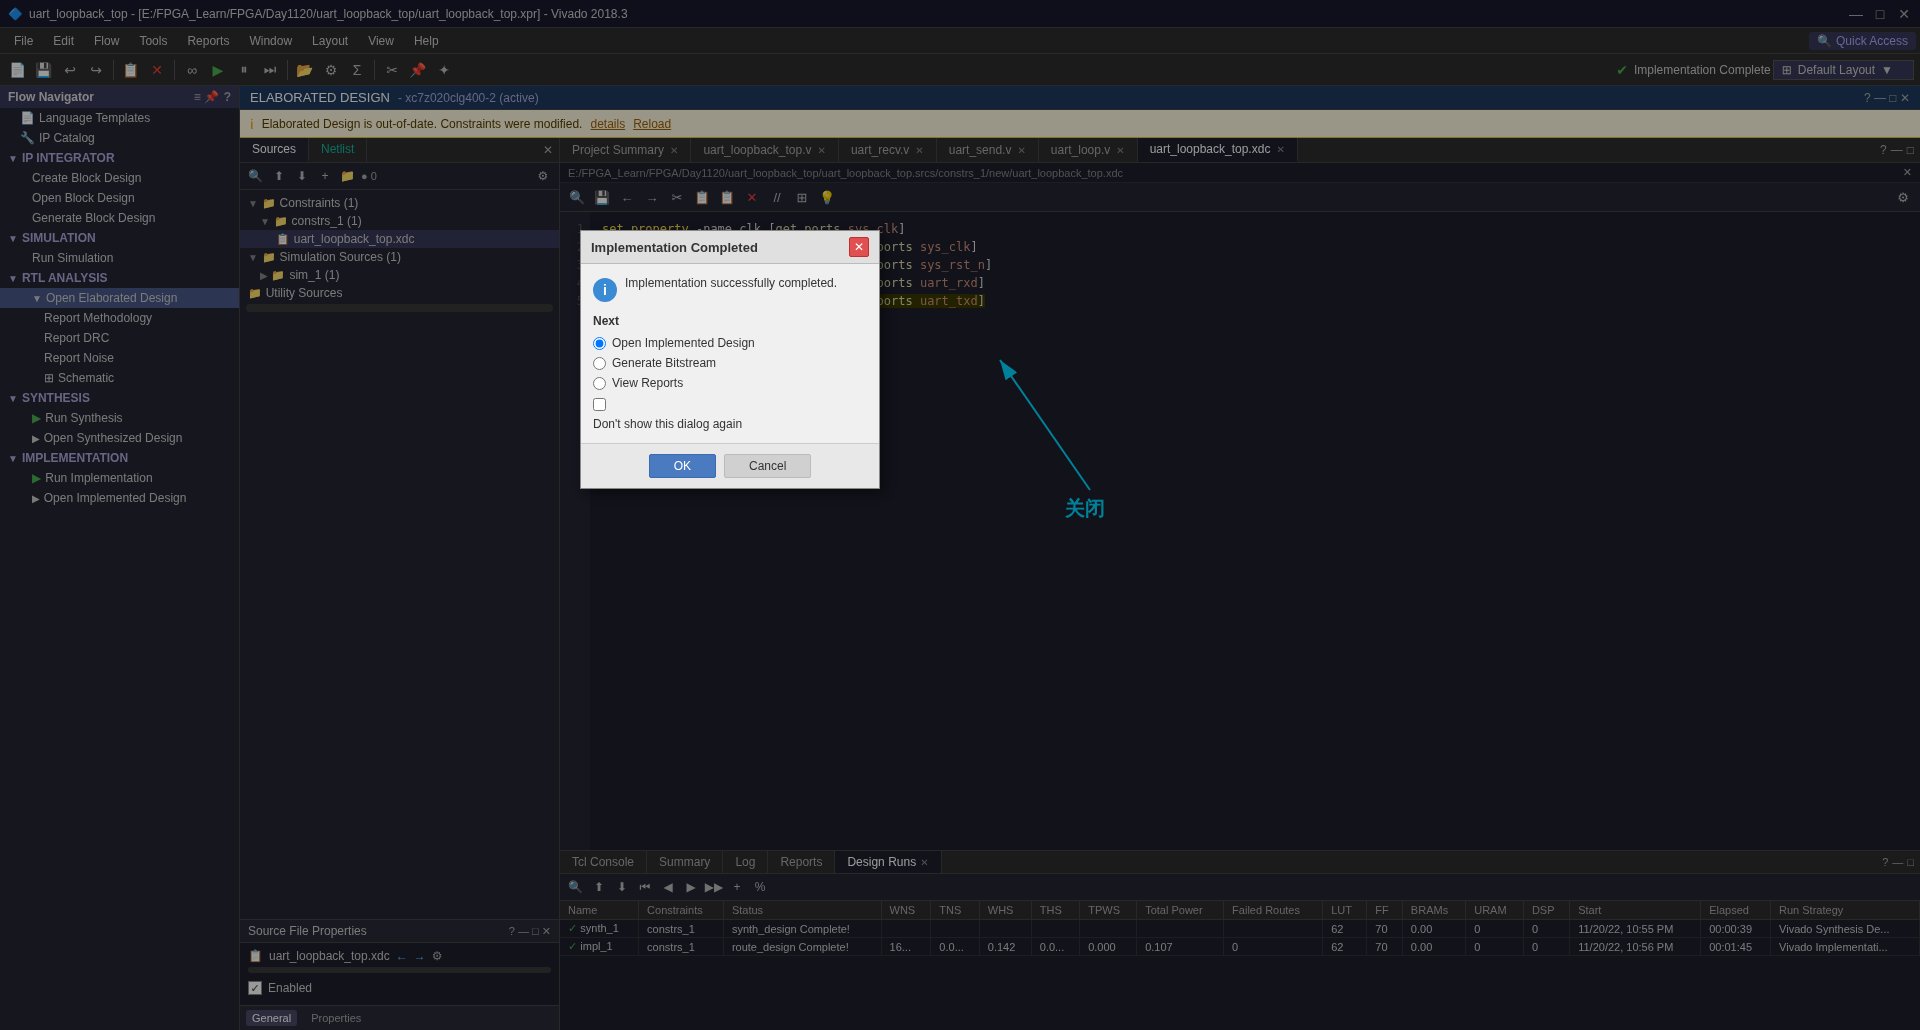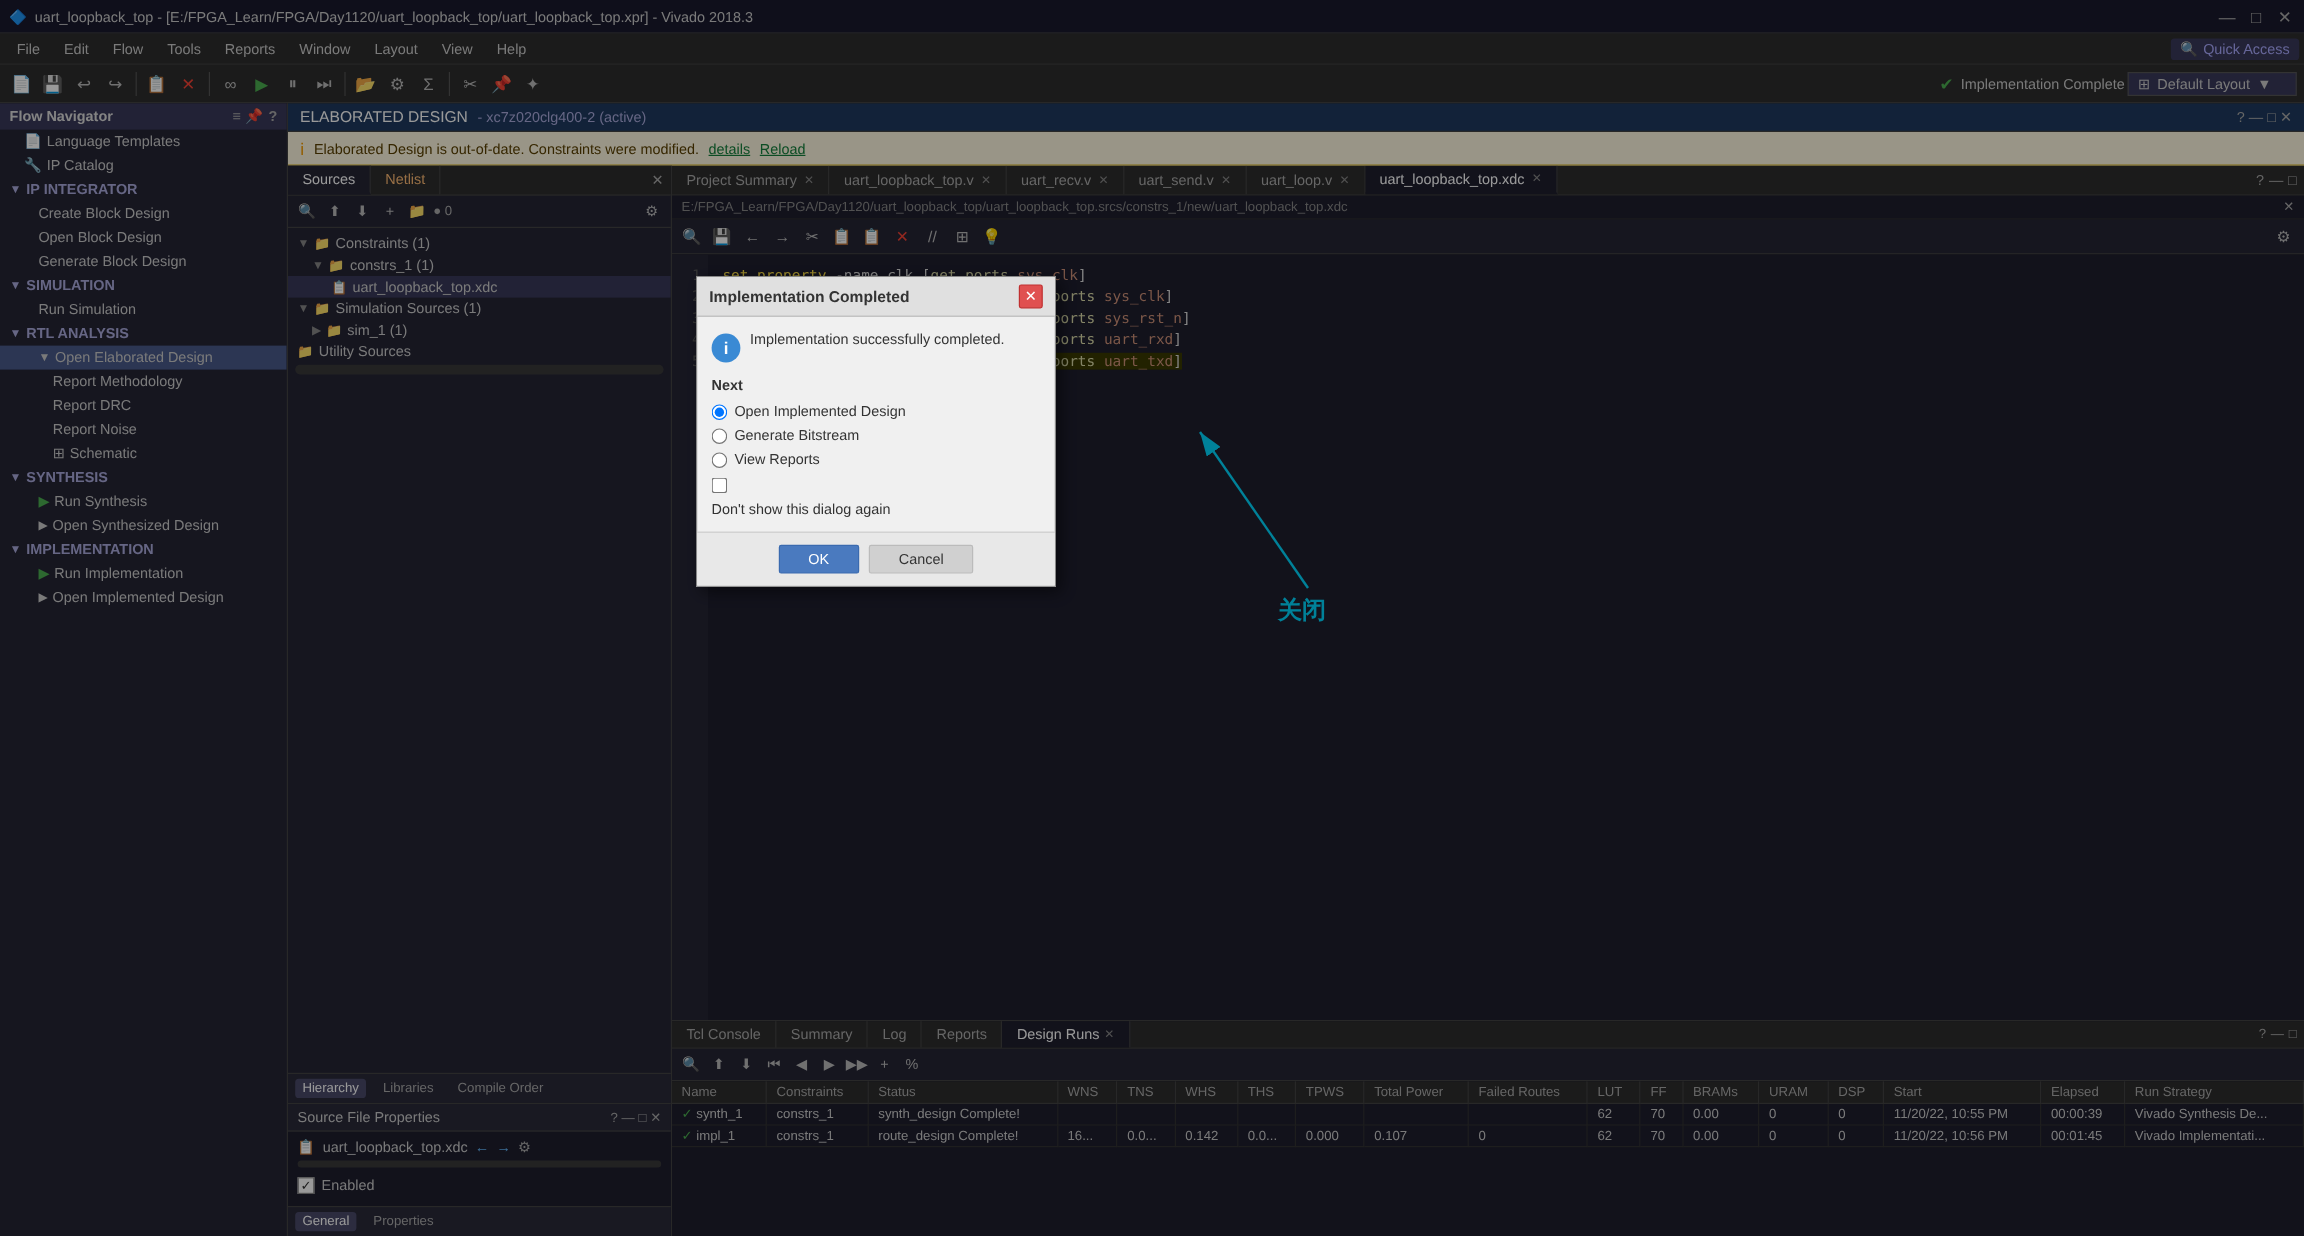--- a/index.html
+++ b/index.html
@@ -48,29 +48,29 @@
 
     
     #elaborated-header { background: #1e3a5f; padding: 4px 10px; display: flex; align-items: center; gap: 8px; border-bottom: 1px solid #444; }
     #elaborated-header .title { color: #fff; font-size: 13px; font-weight: normal; }
     #elaborated-header .subtitle { color: #aad; font-size: 12px; }
     .header-help { margin-left: auto; color: #aaa; cursor: pointer; }
 
     
     #warning-bar { background: #fff8e1; padding: 4px 10px; display: flex; align-items: center; gap: 8px; border-bottom: 1px solid #e0c040; color: #5a4000; font-size: 12px; }
     .warn-icon { color: #f59c00; font-size: 14px; }
-    .warn-link { color: #15803d; cursor: pointer; text-decoration: underline; }
+    .warn-link { color: #a16207; cursor: pointer; text-decoration: underline; }
 
     
     #middle { display: flex; flex: 1; overflow: hidden; }
 
     
     #sources-panel { width: 320px; background: #252535; border-right: 1px solid #444; display: flex; flex-direction: column; }
     #sources-tabs { display: flex; background: #2d2d2d; border-bottom: 1px solid #444; }
-    .src-tab { padding: 4px 12px; cursor: pointer; color: #fdba74; font-size: 12px; border-right: 1px solid #444; }
+    .src-tab { padding: 4px 12px; cursor: pointer; color: #14b8a6; font-size: 12px; border-right: 1px solid #444; }
     .src-tab.active { background: #252535; color: #fff; border-bottom: 2px solid #252535; }
     .src-tab-icons { margin-left: auto; display: flex; align-items: center; gap: 4px; padding: 0 6px; }
     #sources-toolbar { display: flex; align-items: center; gap: 3px; padding: 3px 6px; border-bottom: 1px solid #444; }
     .src-tb-btn { width: 20px; height: 20px; display: flex; align-items: center; justify-content: center; cursor: pointer; color: #bbb; font-size: 12px; border-radius: 2px; }
     #sources-tree { flex: 1; overflow-y: auto; padding: 4px 0; }
     .tree-item { padding: 2px 6px 2px 8px; cursor: pointer; display: flex; align-items: center; gap: 4px; font-size: 12px; color: #ccc; }
     .tree-arrow { font-size: 10px; color: #888; }
     .tree-icon { color: #ffd700; font-size: 11px; }
     .tree-icon.orange { color: #ff9800; }
     .tree-indent1 { padding-left: 20px; }
@@ -371,25 +371,20 @@
             <span class="tree-arrow">▶</span>
             <span class="tree-icon">📁</span>
             <span>sim_1 (1)</span>
           </div>
 
           <div class="tree-item">
             <span class="tree-icon">📁</span>
             <span>Utility Sources</span>
           </div>
           <div class="src-scrollbar"></div>
-        </div>
-        <div id="sources-hierarchy-tabs">
-          <div class="hier-tab active">Hierarchy</div>
-          <div class="hier-tab">Libraries</div>
-          <div class="hier-tab">Compile Order</div>
         </div>
 
         <div id="src-props">
           <div id="src-props-header">
             <span>Source File Properties</span>
             <div id="src-props-icons">
               <span style="color:#aaa;font-size:11px;">? — □ ✕</span>
             </div>
           </div>
           <div id="src-props-content">

